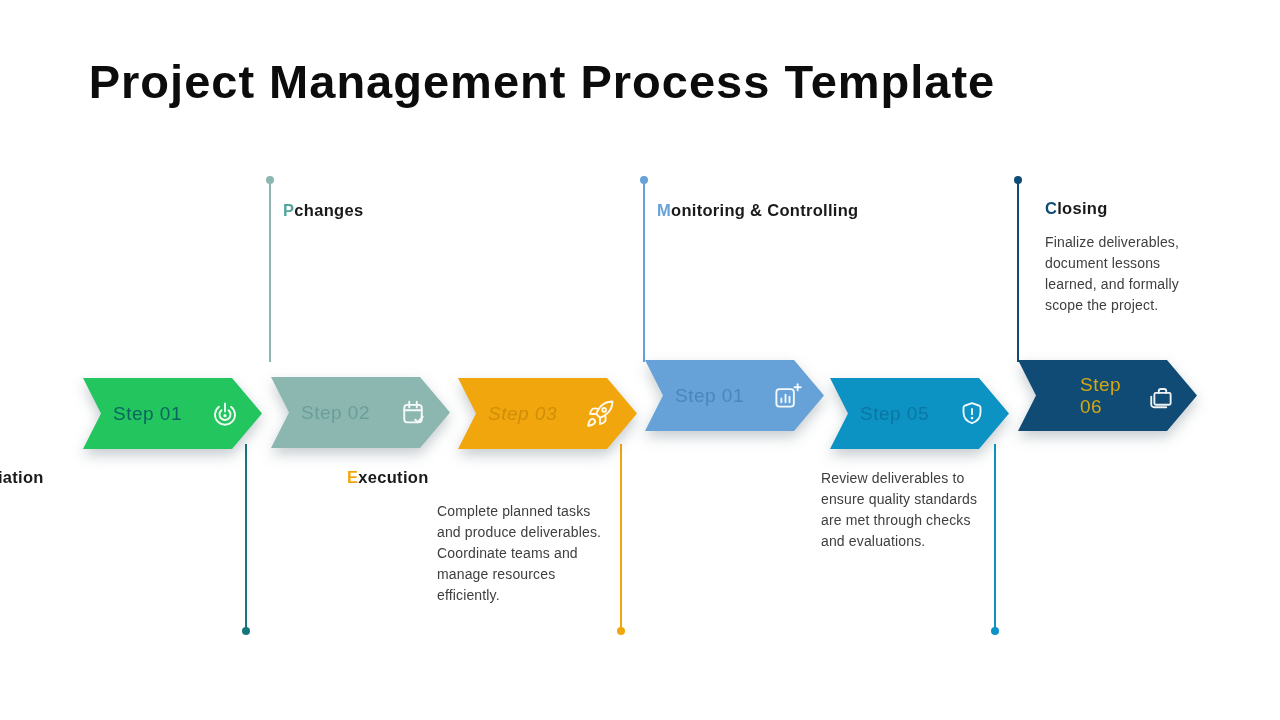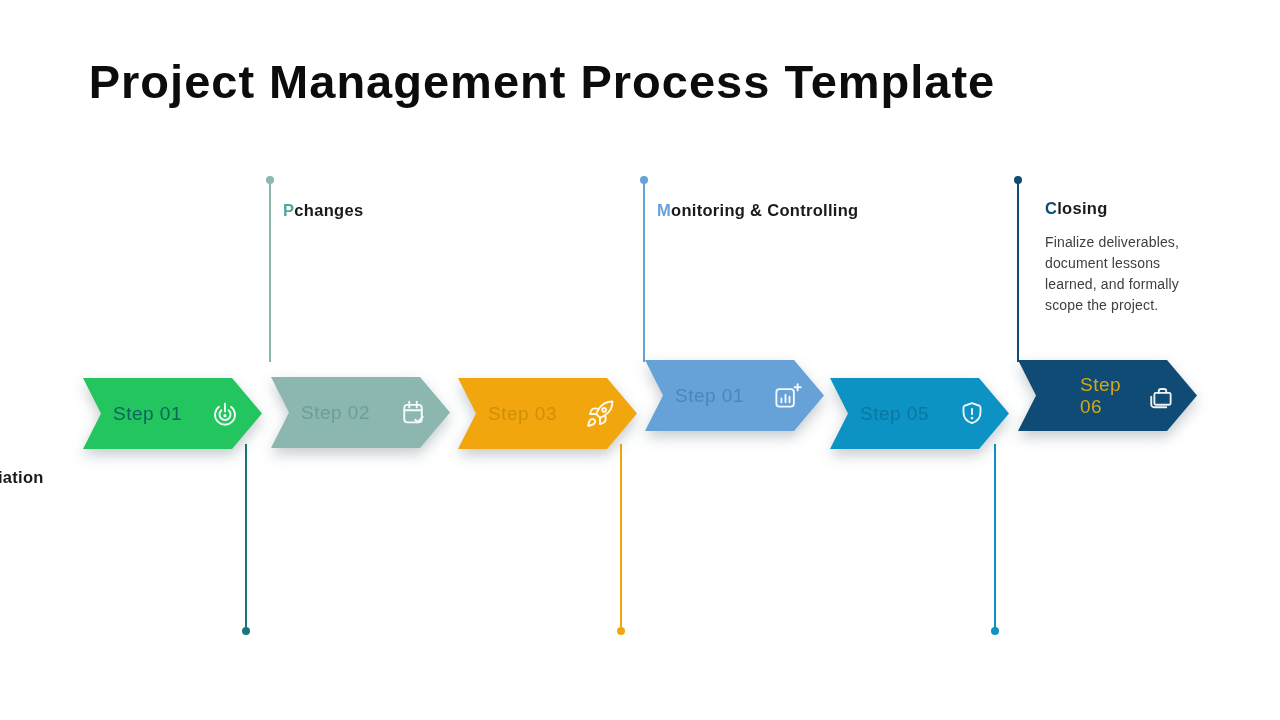--- a/index.html
+++ b/index.html
@@ -114,33 +114,35 @@
     <div class="info above">
       <h2><span style="color: rgb(84, 165, 159);">P</span><span>changes</span></h2>
     </div>
   </div>
 
   <div class="step s3">
     <div class="vline" style="background-color: rgb(242, 166, 14);"></div>
     <div class="vdot" style="background-color: rgb(242, 166, 14);"></div>
     <div class="arrow-wrap">
       <div class="arrow" style="background-color: rgb(242, 166, 14);">
-        <span class="step-label" style="color: rgb(204, 140, 8);">Step 03</span>
+        <span class="step-label" style="color: rgb(204, 140, 8); font-style: italic;">Step 03</span>
         <span class="icon">
           <svg viewBox="0 0 24 24">
             <path d="M4.5 16.5c-1.5 1.26-2 5-2 5s3.74-.5 5-2c.71-.84.7-2.13-.09-2.91a2.18 2.18 0 0 0-2.91-.09z"></path>
             <path d="m12 15-3-3a22 22 0 0 1 2-3.95A12.88 12.88 0 0 1 22 2c0 2.72-.78 7.5-6 11a22.35 22.35 0 0 1-4 2z"></path>
             <path d="M9 12H4s.55-3.03 2-4c1.62-1.08 5 0 5 0"></path>
             <path d="M12 15v5s3.03-.55 4-2c1.08-1.62 0-5 0-5"></path>
             <circle cx="15.3" cy="8.7" r="1.5"></circle>
           </svg>
         </span>
       </div>
     </div>
     <div class="info below">
+      <h2><span style="color: rgb(242, 166, 14);">E</span><span>xecution</span></h2>
+      <p>Complete planned tasks and produce deliverables. Coordinate teams and manage resources efficiently.</p>
     </div>
   </div>
 
   <div class="step s4">
     <div class="vline" style="background-color: rgb(102, 162, 216);"></div>
     <div class="vdot" style="background-color: rgb(102, 162, 216);"></div>
     <div class="arrow-wrap">
       <div class="arrow" style="background-color: rgb(102, 162, 216);">
         <span class="step-label" style="color: rgb(72, 131, 186);">Step 01</span>
         <span class="icon">
@@ -169,20 +171,21 @@
         <span class="icon">
           <svg viewBox="0 0 24 24">
             <path d="M12 3.3l5.9 2.1c.5.2.9.7.9 1.3v3.8c0 4.2-2.8 7.4-6.8 8.8-4-1.4-6.8-4.6-6.8-8.8V6.7c0-.6.4-1.1.9-1.3z"></path>
             <line x1="12" y1="8" x2="12" y2="12.2"></line>
             <circle cx="12" cy="15.2" r="1.1" fill="#fff" stroke="none"></circle>
           </svg>
         </span>
       </div>
     </div>
     <div class="info below">
+      <p>Review deliverables to ensure quality standards are met through checks and evaluations.</p>
     </div>
   </div>
 
   <div class="step s6">
     <div class="vline" style="background-color: rgb(15, 75, 116);"></div>
     <div class="vdot" style="background-color: rgb(15, 75, 116);"></div>
     <div class="arrow-wrap">
       <div class="arrow" style="background-color: rgb(15, 75, 116);">
         <span class="step-label" style="color: #eab308; margin-left: 32px;">Step 06</span>
         <span class="icon">

